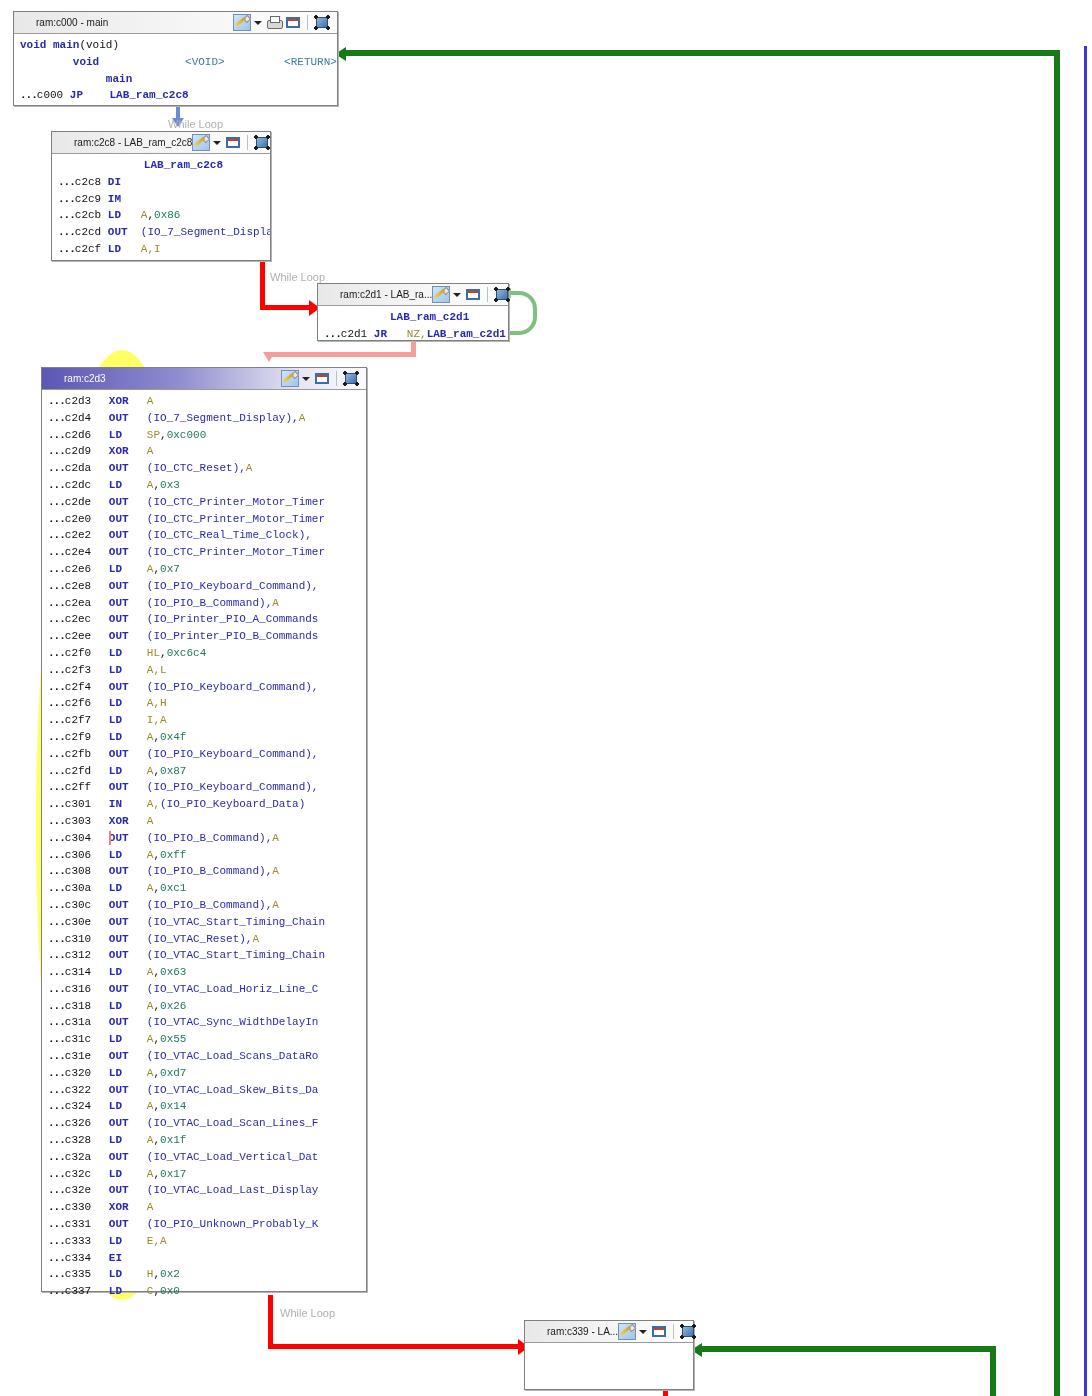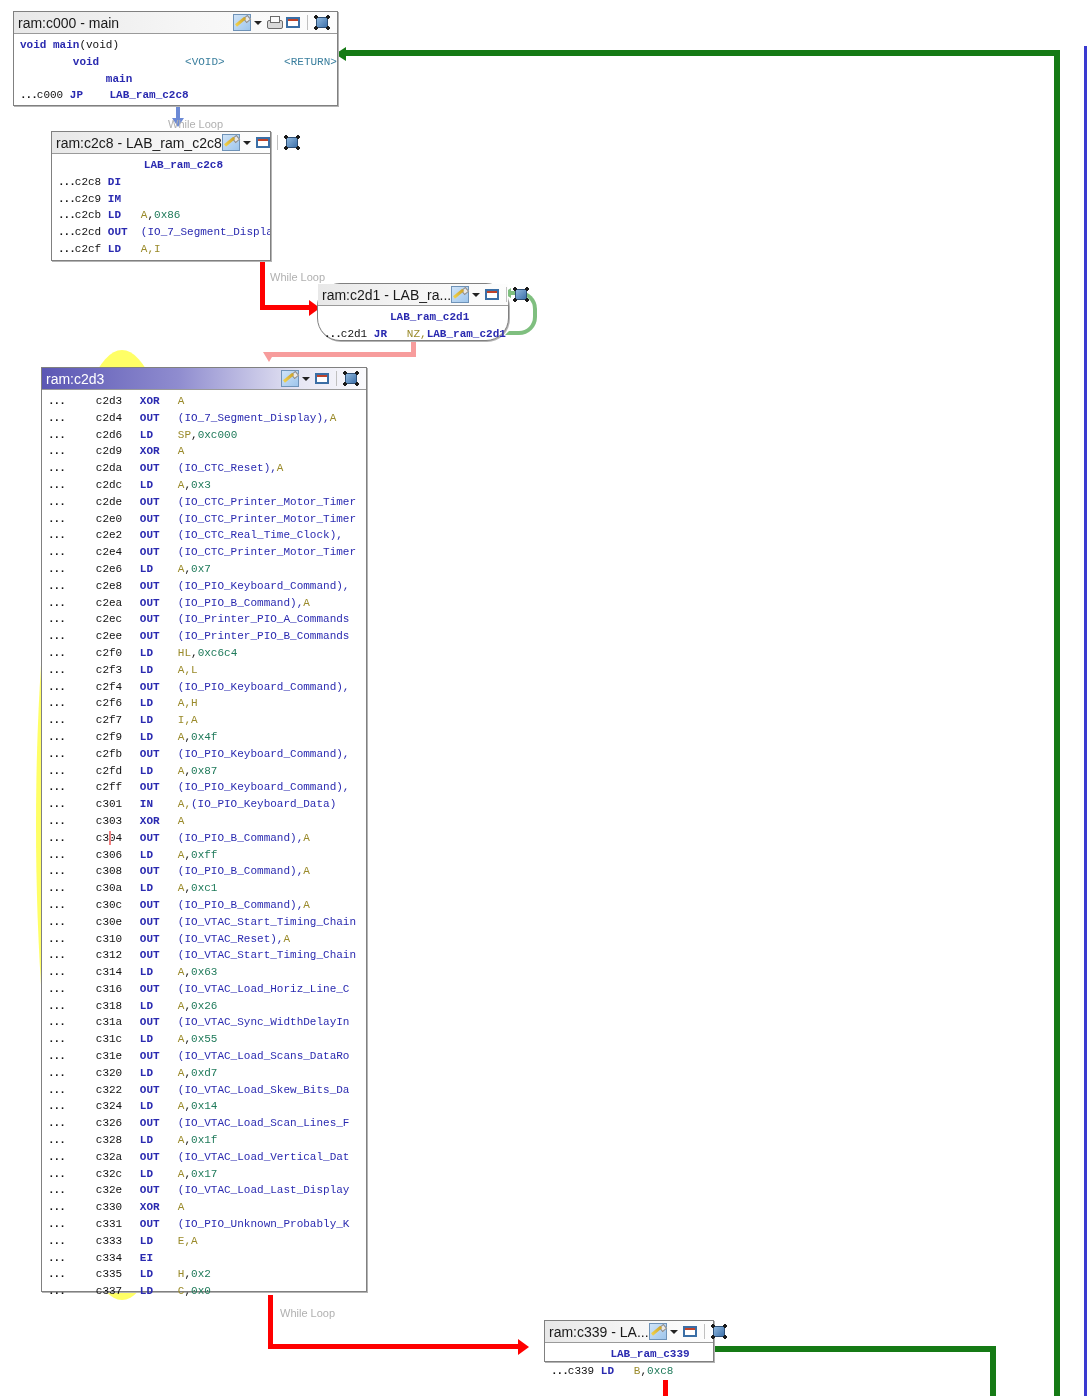--- a/index.html
+++ b/index.html
@@ -16,21 +16,21 @@
 
   
   .block{position:absolute;background:#ffffff;border:1px solid #808080;
          box-shadow:1px 1px 0 #b4b4b4;box-sizing:border-box;}
   .titlebar{height:22px;display:flex;align-items:center;
             border-bottom:1px solid #9a9a9a;box-sizing:border-box;
             background:linear-gradient(to bottom,#f3f3f3,#e2e2e2);
             padding:0 3px 0 0;}
   .titlebar.plain{background:linear-gradient(to right,#e8e8e8 0%,#f6f6f6 55%,#fdfdfd 100%);}
   .titlebar.sel{background:linear-gradient(to right,#5b57b4 0%,#8f8ccf 42%,#e7e7f4 80%,#fbfbfd 100%);}
-  .tbtitle{font-size:14px;color:#1a1a1a;padding-left:4px;white-space:nowrap;
+  .tbtitle{font-size:10px;color:#1a1a1a;padding-left:22px;white-space:nowrap;
            overflow:hidden;text-overflow:clip;flex:0 0 auto;}
   .titlebar.sel .tbtitle{color:#ffffff;}
   .tbspacer{flex:1 1 auto;}
   .tbicons{display:flex;align-items:center;gap:3px;padding-right:4px;}
   .ticon{width:16px;height:15px;position:relative;display:inline-block;}
   .sep{width:1px;height:15px;background:#c0c0c0;margin:0 3px;}
 
   
   .ic-pencil{background:linear-gradient(135deg,#cfe3f7,#9fc6ec);border:1px solid #6f93b8;}
   .ic-pencil:after{content:"";position:absolute;left:2px;top:9px;width:12px;height:3px;
@@ -75,21 +75,21 @@
   .addr{color:#111;}
   .mn{color:#2a2ab0;font-weight:bold;}
   .op{color:#9a8a2a;}
   .num{color:#1f7a5a;}
   .sym{color:#2a2ab0;}
   .cpar{color:#2a2ab0;}
   .lbl{color:#2a2ab0;font-weight:bold;}
   .ctype{color:#3b7f9e;}
   .cfn{color:#2a2ab0;font-weight:bold;}
   .cursor{position:absolute;left:3px;top:1px;width:2px;height:14px;background:#f08080;}
-  .col-a{display:inline-block;width:44px;margin-left:31px;}
+  .col-a{display:inline-block;width:44px;}
   .col-m{display:inline-block;width:38px;}
 
   .looplabel{position:absolute;font-size:11px;color:#b0b0b0;
              font-family:"Liberation Sans",sans-serif;}
 </style>
 </head>
 <body>
 
 <div class="canvas">
 
@@ -166,21 +166,21 @@
     <div class="code">
       <div class="ln"><span class="addr">&nbsp;&nbsp;&nbsp;&nbsp;&nbsp;&nbsp;&nbsp;&nbsp;&nbsp;&nbsp;&nbsp;&nbsp;&nbsp;</span><span class="lbl">LAB_ram_c2c8</span></div>
       <div class="ln"><span class="dots">...</span><span class="addr">c2c8 </span><span class="mn">DI</span></div>
       <div class="ln"><span class="dots">...</span><span class="addr">c2c9 </span><span class="mn">IM</span></div>
       <div class="ln"><span class="dots">...</span><span class="addr">c2cb </span><span class="mn">LD&nbsp;&nbsp;&nbsp;</span><span class="op">A</span><span class="addr">,</span><span class="num">0x86</span></div>
       <div class="ln"><span class="dots">...</span><span class="addr">c2cd </span><span class="mn">OUT&nbsp;&nbsp;</span><span class="sym">(IO_7_Segment_Display</span><span class="cpar">),</span></div>
       <div class="ln"><span class="dots">...</span><span class="addr">c2cf </span><span class="mn">LD&nbsp;&nbsp;&nbsp;</span><span class="op">A,I</span></div>
     </div>
   </div>
 
-  <div class="block" style="left:317px;top:283px;width:192px;height:58px;border-radius:23px;">
+  <div class="block" style="left:317px;top:283px;width:192px;height:58px;">
     <div class="titlebar plain">
       <span class="tbtitle">ram:c2d1 - LAB_ra...</span>
       <span class="tbspacer"></span>
       <span class="tbicons">
         <span class="ticon ic-pencil"></span>
         <span class="ticon ic-caret"></span>
         <span class="ticon ic-window"></span>
         <span class="sep"></span>
         <span class="ticon ic-fit"></span>
       </span>
@@ -254,31 +254,27 @@
         <div class="ln"><span class="dots">...</span><span class="addr col-a">c32e</span><span class="mn col-m">OUT </span><span class="sym">(IO_VTAC_Load_Last_Display</span></div>
         <div class="ln"><span class="dots">...</span><span class="addr col-a">c330</span><span class="mn col-m">XOR </span><span class="op">A</span></div>
         <div class="ln"><span class="dots">...</span><span class="addr col-a">c331</span><span class="mn col-m">OUT </span><span class="sym">(IO_PIO_Unknown_Probably_K</span></div>
         <div class="ln"><span class="dots">...</span><span class="addr col-a">c333</span><span class="mn col-m">LD  </span><span class="op">E,A</span></div>
         <div class="ln"><span class="dots">...</span><span class="addr col-a">c334</span><span class="mn col-m">EI  </span></div>
         <div class="ln"><span class="dots">...</span><span class="addr col-a">c335</span><span class="mn col-m">LD  </span><span class="op">H</span><span class="addr">,</span><span class="num">0x2</span></div>
         <div class="ln"><span class="dots">...</span><span class="addr col-a">c337</span><span class="mn col-m">LD  </span><span class="op">C</span><span class="addr">,</span><span class="num">0x0</span></div>
       </div>
   </div>
 
-  <div class="block" style="left:544px;top:1320px;width:170px;height:42px;">
+  <div class="block" style="left:524px;top:1320px;width:170px;height:70px;">
     <div class="titlebar plain">
       <span class="tbtitle">ram:c339 - LA...</span>
       <span class="tbspacer"></span>
       <span class="tbicons">
         <span class="ticon ic-pencil"></span>
         <span class="ticon ic-caret"></span>
         <span class="ticon ic-window"></span>
         <span class="sep"></span>
         <span class="ticon ic-fit"></span>
       </span>
     </div>
-    <div class="code">
-      <div class="ln"><span class="addr">&nbsp;&nbsp;&nbsp;&nbsp;&nbsp;&nbsp;&nbsp;&nbsp;&nbsp;</span><span class="lbl">LAB_ram_c339</span></div>
-      <div class="ln"><span class="dots">...</span><span class="addr">c339 </span><span class="mn">LD&nbsp;&nbsp;&nbsp;</span><span class="op">B</span><span class="addr">,</span><span class="num">0xc8</span></div>
-    </div>
   </div>
 
 </div>
 
 </body></html>

